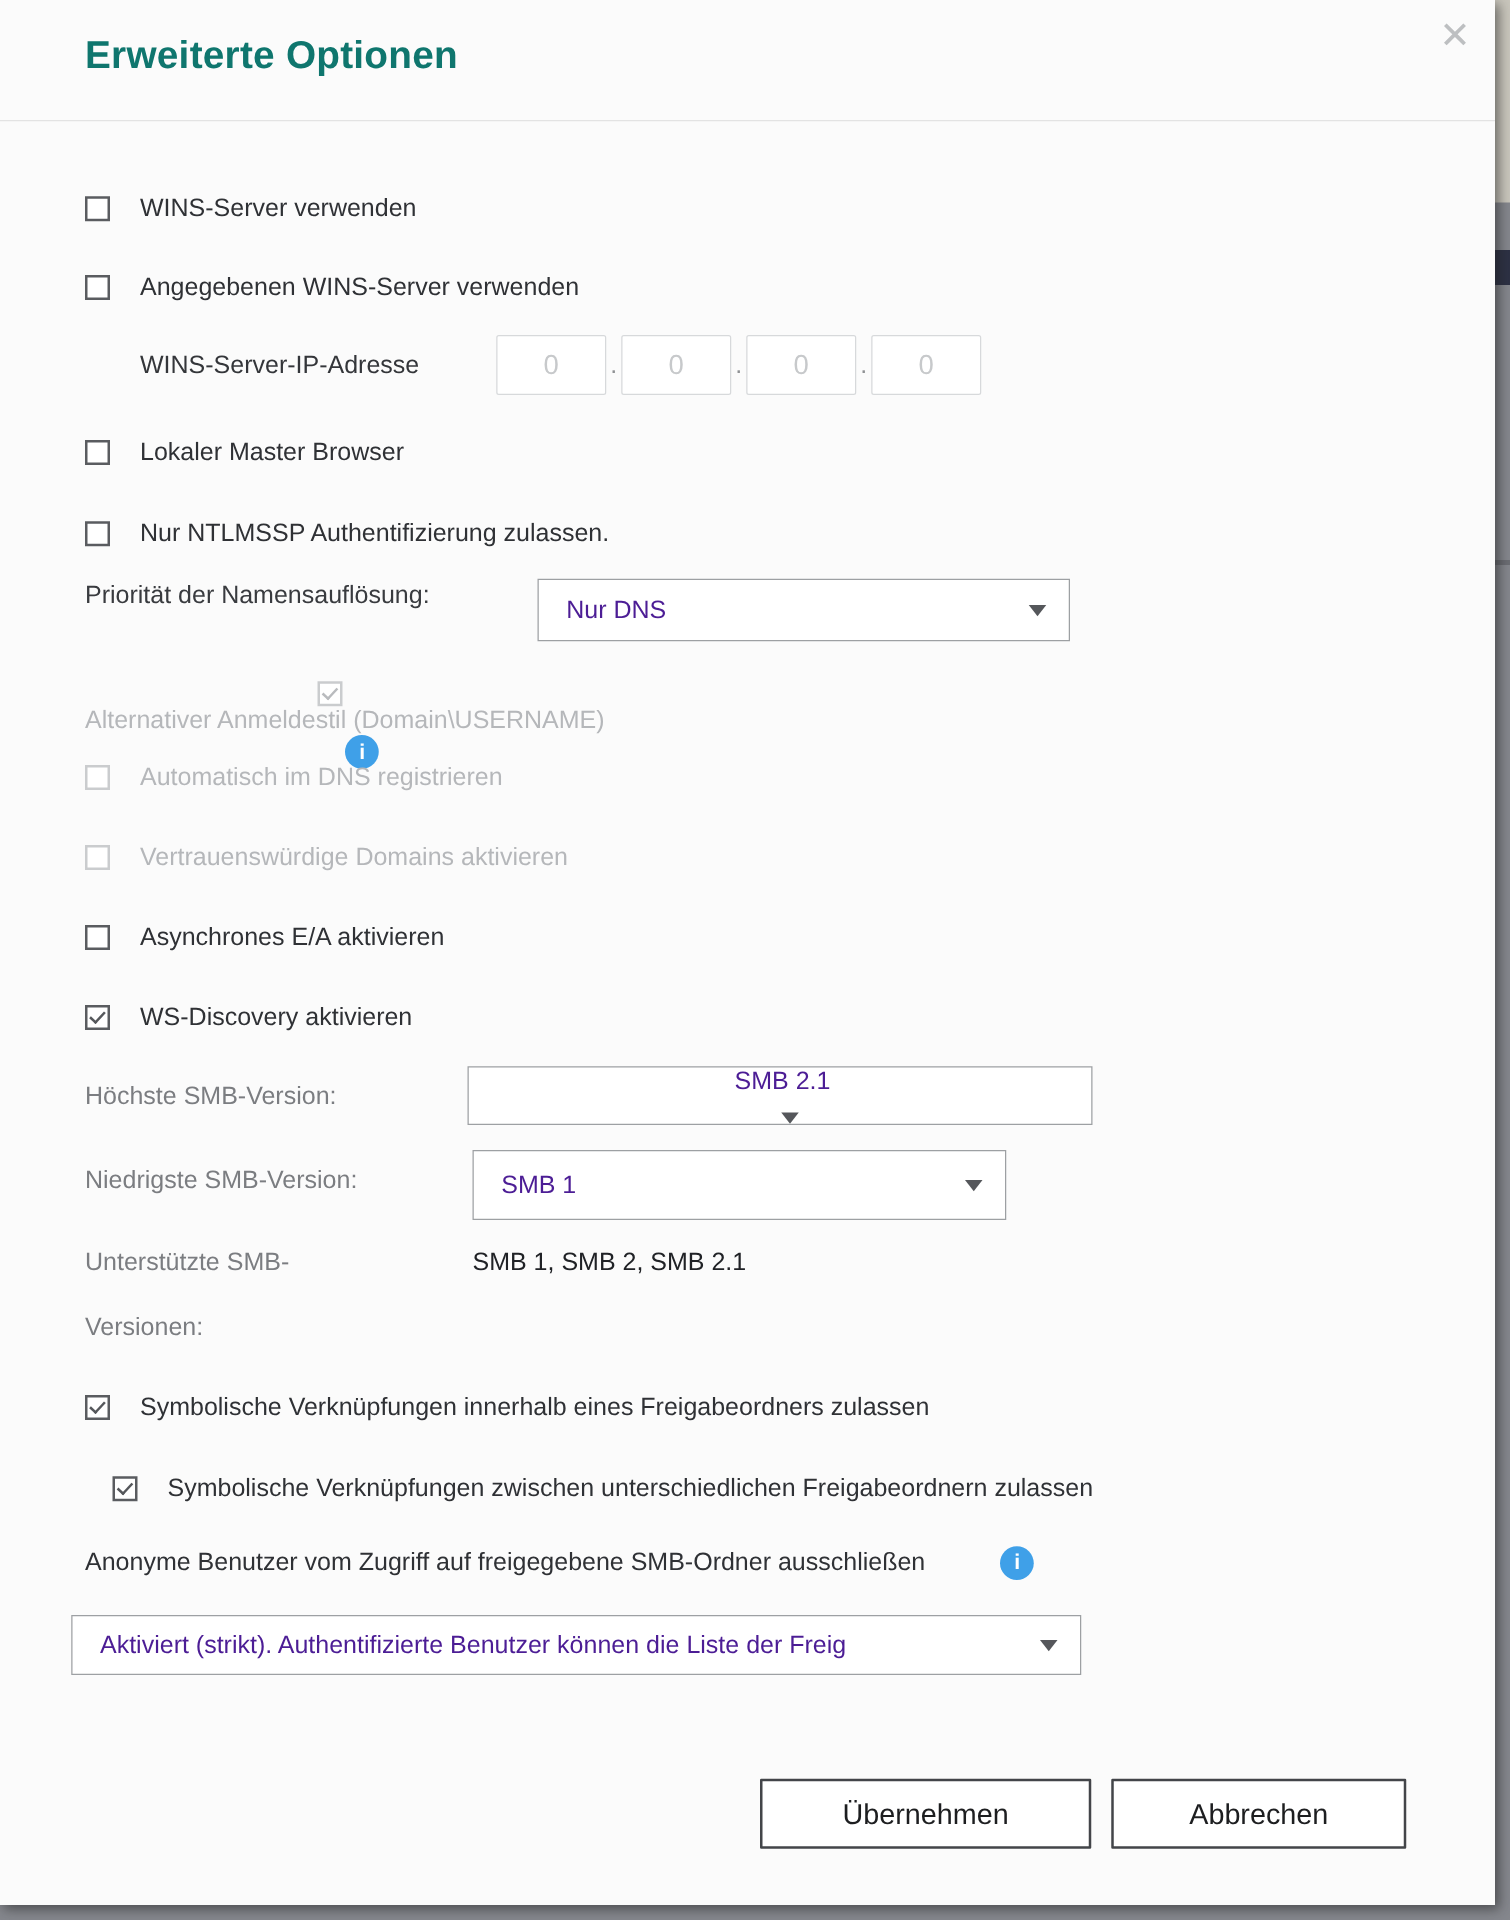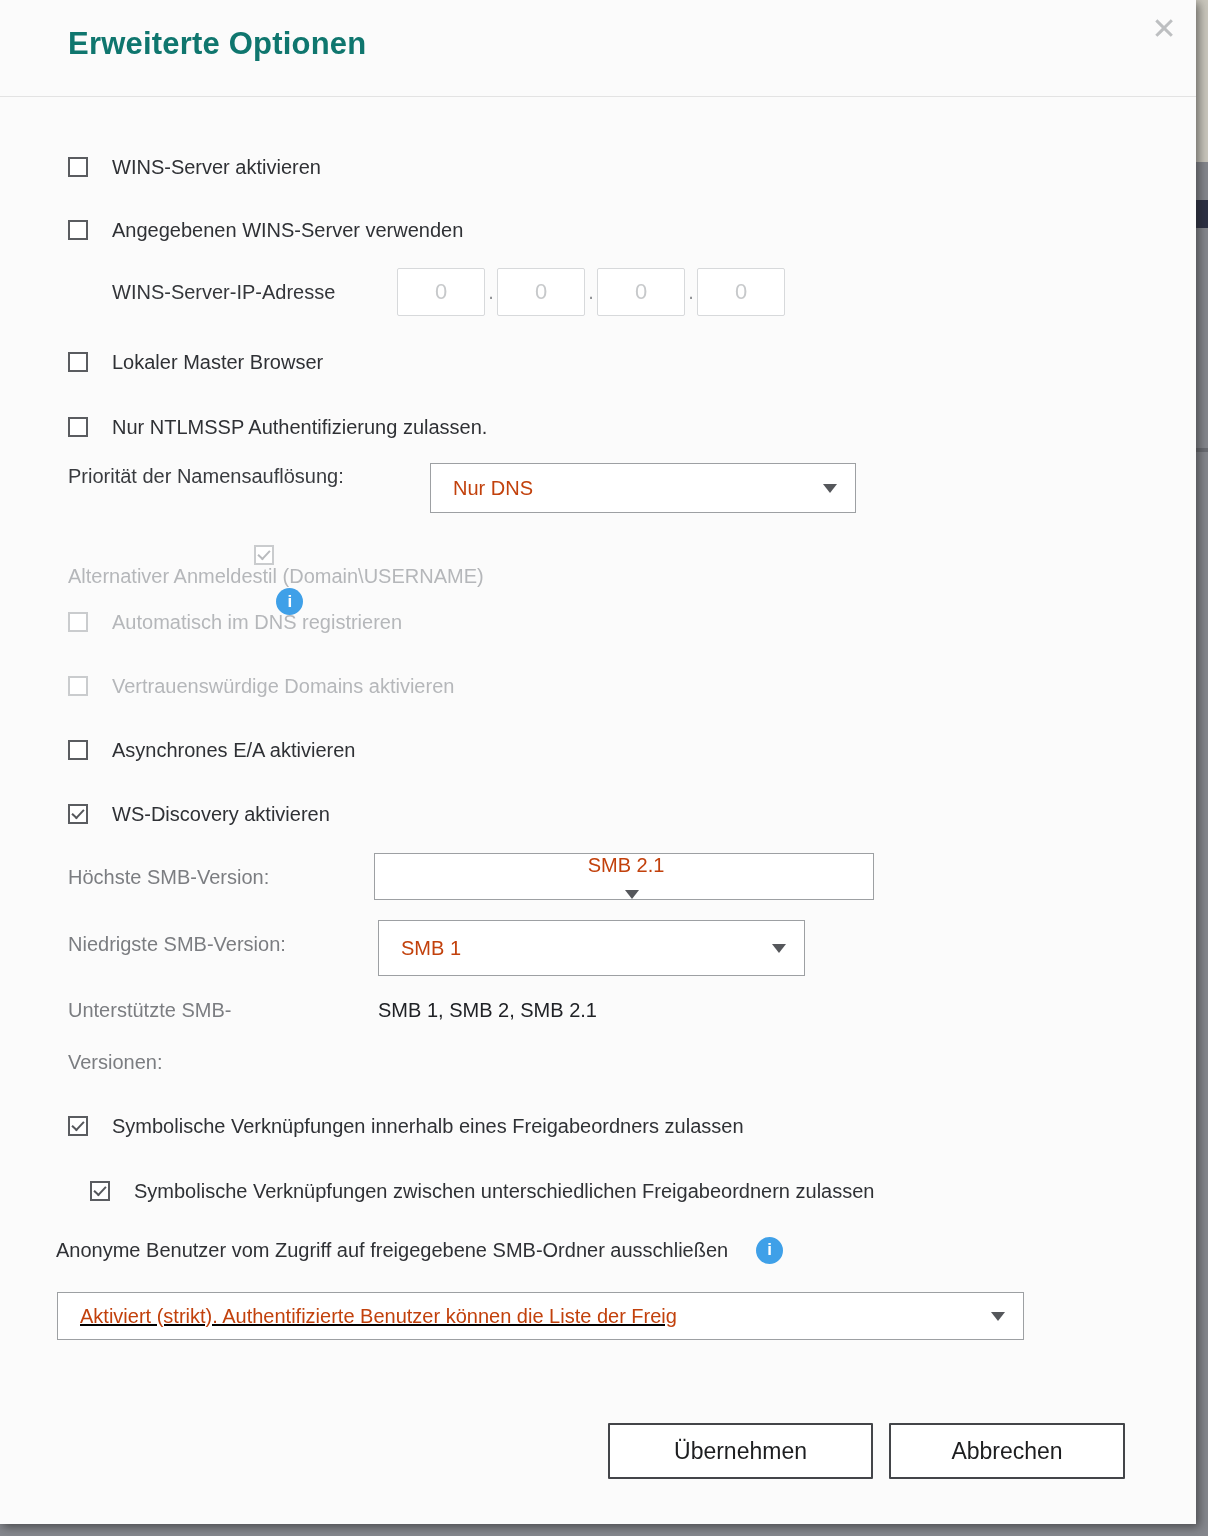--- a/index.html
+++ b/index.html
@@ -46,21 +46,21 @@
   .field-label { position:absolute; font-size:20px; line-height:24px; white-space:nowrap; }
   .field-label.gray { color:#7b7d81; }
   .field-label.dark { color:#393b3f; }
   .wrap-label { white-space:normal; line-height:52px; width:250px; }
 
   .select {
     position:absolute; background:#fff; border:1px solid #9da0a3;
     display:flex; align-items:center; justify-content:space-between;
     padding:0 18px 0 22px; cursor:pointer;
   }
-  .select-text { font-size:20px; color:#c2410c; white-space:nowrap; overflow:hidden; }
+  .select-text { font-size:20px; color:#4c1d95; white-space:nowrap; overflow:hidden; }
   .arrow-icon {
     width:0; height:0; flex:none; margin-left:12px;
     border-left:7px solid transparent; border-right:7px solid transparent;
     border-top:9px solid #55575b;
   }
 
   .ip-row { position:absolute; display:flex; align-items:center; height:48px; }
   .ip-label { font-size:20px; color:#34363a; width:285px; flex:none; white-space:nowrap; }
   .ip-input {
     width:88px; height:48px; border:1px solid #d7d9db; border-radius:2px;
@@ -94,21 +94,21 @@
 <div class="bg-strip" style="left:1196px;top:448px;width:12px;height:4px;background:#6b6d73;"></div>
 
 <div class="dialog">
 
   <div class="title">Erweiterte Optionen</div>
   <div class="close-btn">✕</div>
   <div class="divider"></div>
 
   <div class="opt-row unchecked" style="left:68px;top:154px;">
     <span class="box"></span>
-    <span class="opt-label">WINS-Server aktivieren</span>
+    <span class="opt-label">WINS-Server verwenden</span>
   </div>
 
   <div class="opt-row unchecked" style="left:68px;top:217px;">
     <span class="box"></span>
     <span class="opt-label">Angegebenen WINS-Server verwenden</span>
   </div>
 
   <div class="ip-row" style="left:112px;top:268px;">
     <span class="ip-label">WINS-Server-IP-Adresse</span>
     <input class="ip-input" placeholder="0" style="">
@@ -180,25 +180,25 @@
   <div class="opt-row checked" style="left:68px;top:1113px;">
     <span class="box"></span>
     <span class="opt-label">Symbolische Verknüpfungen innerhalb eines Freigabeordners zulassen</span>
   </div>
 
   <div class="opt-row checked" style="left:90px;top:1178px;">
     <span class="box"></span>
     <span class="opt-label">Symbolische Verknüpfungen zwischen unterschiedlichen Freigabeordnern zulassen</span>
   </div>
 
-  <div class="anon-row" style="left:56px;top:1236px;">
+  <div class="anon-row" style="left:68px;top:1236px;gap:32px;">
     <span class="anon-text">Anonyme Benutzer vom Zugriff auf freigegebene SMB-Ordner ausschließen</span>
     <span class="info-icon">i</span>
   </div>
-  <div class="select" style="left:57px;top:1292px;width:967px;height:48px;text-decoration:underline;">
+  <div class="select" style="left:57px;top:1292px;width:808px;height:48px;">
     <span class="select-text">Aktiviert (strikt). Authentifizierte Benutzer können die Liste der Freig</span>
     <span class="arrow-icon"></span>
   </div>
 
   <button class="btn" style="left:608px;top:1423px;width:265px;height:56px;">Übernehmen</button>
   <button class="btn" style="left:889px;top:1423px;width:236px;height:56px;">Abbrechen</button>
 
 </div>
 
 </body></html>

